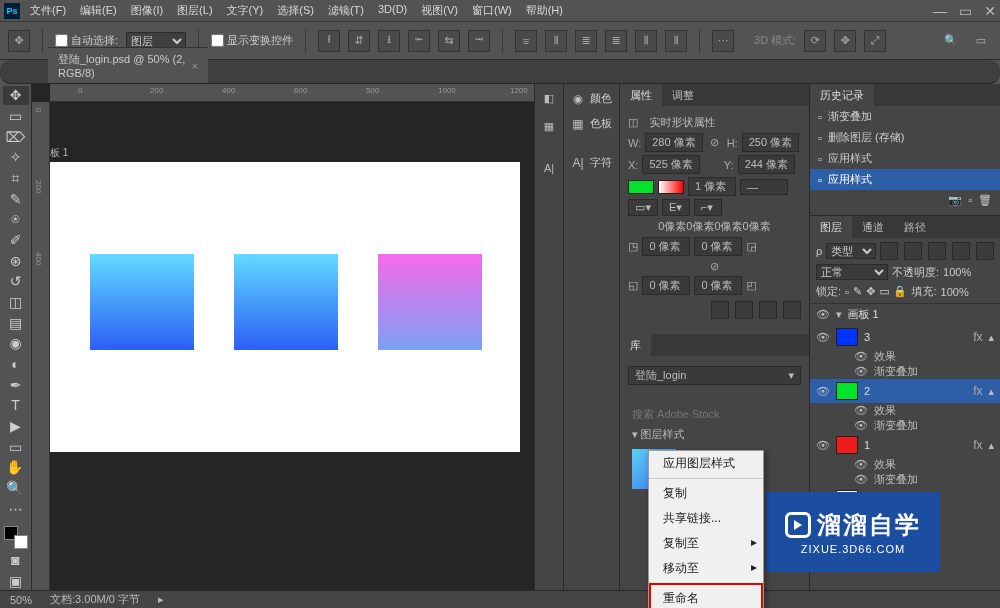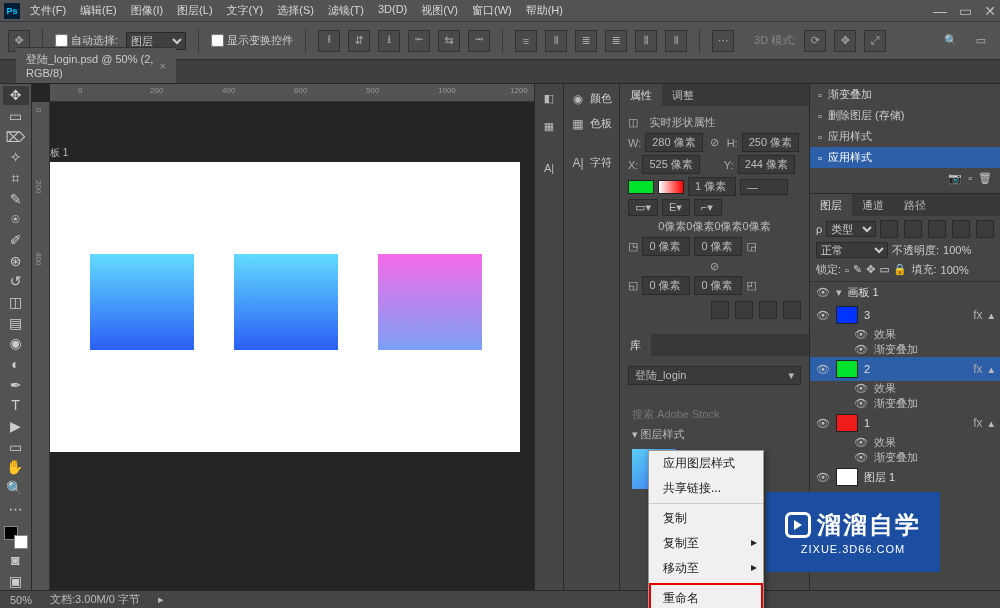--- a/index.html
+++ b/index.html
@@ -7,21 +7,21 @@
 .topbar { height:22px; background:#535353; display:flex; align-items:center; padding:0 4px; border-bottom:1px solid #383838; }
 .topbar .ps { width:16px; height:16px; background:#001e36; color:#00c8ff; font-size:9px; font-weight:bold; display:flex; align-items:center; justify-content:center; margin-right:10px; }
 .topbar .menu { display:flex; gap:14px; color:#d8d8d8; }
 .topbar .menu span { cursor:default; }
 .winbtns { position:absolute; right:4px; top:0; display:flex; gap:12px; height:22px; align-items:center; color:#bbb; font-size:14px; }
 .optbar { height:38px; background:#535353; display:flex; align-items:center; padding:0 8px; gap:8px; border-bottom:1px solid #2a2a2a; color:#ccc; }
 .optbar .sep { width:1px; height:24px; background:#3a3a3a; margin:0 4px; }
 .optbar select,.optbar input[type=text]{ background:#3f3f3f; border:1px solid #2a2a2a; color:#ccc; font-size:11px; height:18px; }
 .optbar .chk { display:flex; align-items:center; gap:3px; }
 .optbar .iconbtn { width:22px; height:22px; background:#4a4a4a; border:1px solid #333; display:flex; align-items:center; justify-content:center; color:#aaa; }
-.tabrow { height:24px; background:#3f3f3f; display:flex; align-items:flex-end; padding-left:16px; border-bottom:1px solid #252525; }
+.tabrow { height:24px; background:#3f3f3f; display:flex; align-items:flex-end; padding-left:48px; border-bottom:1px solid #252525;border-radius:11px; }
 .tabrow .tab { background:#535353; padding:4px 10px; font-size:11px; color:#ccc; display:flex; align-items:center; gap:6px; border-top:1px solid #333; max-width:160px; }
 .tabrow .tab .x { color:#999; }
 .main { display:flex; height:calc(608px - 22px - 38px - 24px - 18px); }
 .toolbar { width:32px; background:#535353; border-right:1px solid #2a2a2a; display:flex; flex-direction:column; align-items:center; padding-top:2px; gap:2px; }
 .toolbar .t { width:26px; height:20px; display:flex; align-items:center; justify-content:center; color:#ccc; font-size:14px; }
 .toolbar .t.sel { background:#3a3a3a; }
 .toolbar .sw { width:24px; height:24px; position:relative; margin-top:6px; }
 .toolbar .sw .fg { width:14px; height:14px; background:#000; border:1px solid #888; position:absolute; top:0; left:0; }
 .toolbar .sw .bg { width:14px; height:14px; background:#fff; border:1px solid #888; position:absolute; bottom:0; right:0; }
 .canvaswrap { flex:1; background:#252525; position:relative; overflow:hidden; }
@@ -302,20 +302,23 @@
           <div class="si" style="width:16px;height:16px"></div>
           <div class="si" style="width:16px;height:16px"></div>
         </div>
       <div class="search" placeholder="搜索 Adobe Stock"><span style="color:#777">搜索 Adobe Stock</span></div>
       <div class="hdr"><span class="grp-toggle">▾ </span><span>图层样式</span></div>
       <div class="libitem"></div>
     </div>
   </div>
 
   <div class="rpanel">
+    <div class="panel-tabs">
+      <div class="pt on">历史记录</div>
+    </div>
     <div class="hist" style="padding-bottom:4px;border-bottom:1px solid #2a2a2a">
       <div class="item">
           <span>▫</span>
           <span>渐变叠加</span>
         </div>
       <div class="item">
           <span>▫</span>
           <span>删除图层 (存储)</span>
         </div>
       <div class="item">
@@ -433,22 +436,22 @@
 </div>
 
 <div class="statusbar">
   <span>50%</span>
   <span>文档:3.00M/0 字节</span>
   <span>▸</span>
 </div>
 
 <div class="ctxmenu">
   <div class="mi">应用图层样式</div>
+  <div class="mi sep">复制</div>
   <div class="mi">共享链接...</div>
-  <div class="mi sep">复制</div>
   <div class="mi"><span>复制至</span><span class="arr">▸</span></div>
   <div class="mi"><span>移动至</span><span class="arr">▸</span></div>
   <div class="mi sep hl">重命名</div>
 
 </div>
 
 <div class="watermark">
   <div class="big">
       <span class="play"></span>
       <span>溜溜自学</span>

